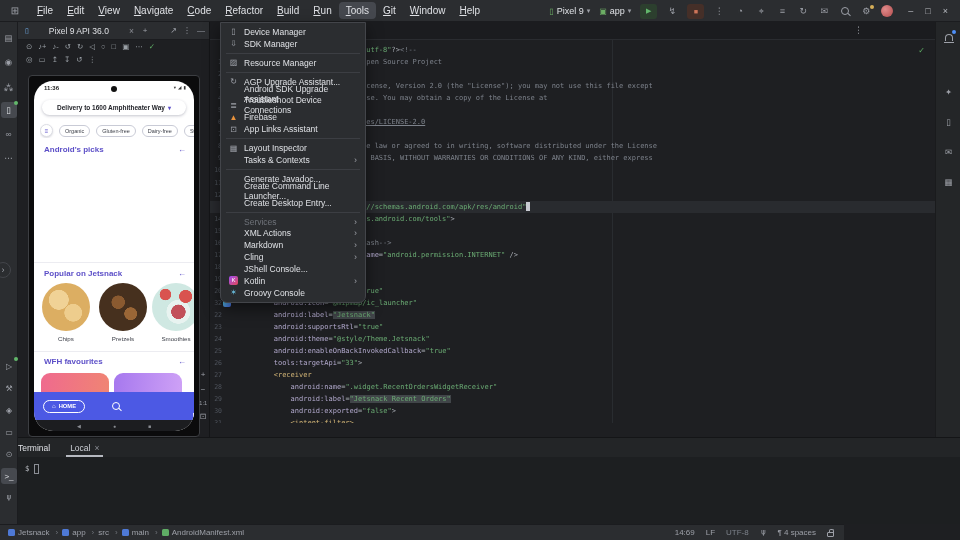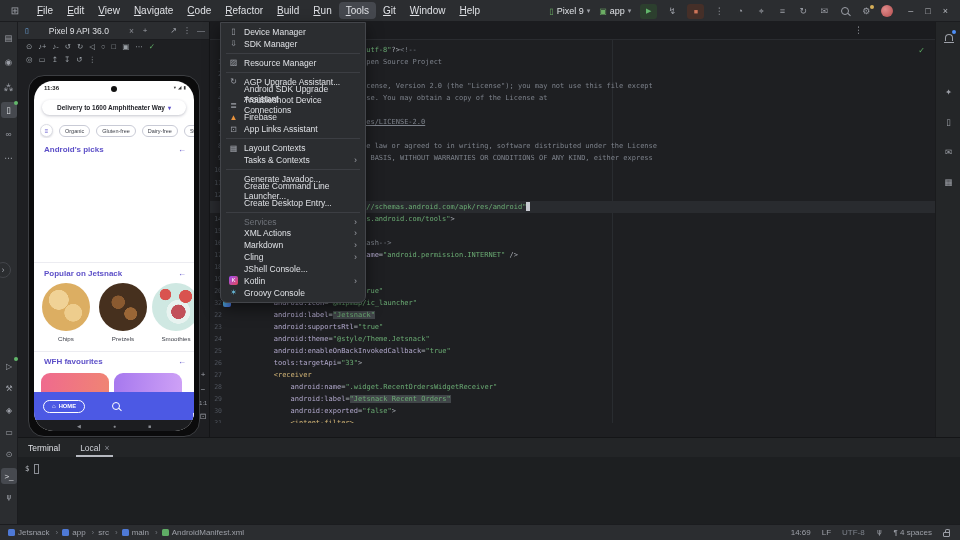--- a/index.html
+++ b/index.html
@@ -42,21 +42,21 @@
   .dev-tab-ic{color:#72b0ee;font-size:7px}
   .dim{color:#8b8e95}
   .dev-tabs .spacer{flex:1}
   .hd-ic{color:#9da0a8;font-size:8px}
   .dtbar{display:flex;align-items:center;gap:6px;padding-left:8px;height:13px;font-size:7.5px;color:#9aa0a6}
   .dtbar .green{color:#5fad65}
   #zoomctl{position:absolute;right:2px;top:348px;display:flex;flex-direction:column;gap:6px;align-items:center;color:#9da0a8}
   .zc{font-size:8px}
   .zc.small{font-size:5.5px}
   
-  #phone{position:absolute;left:10px;top:53px;width:172px;height:362px;background:#0b0b0c;border:1px solid #3c3e42;border-radius:16px;padding:5px}
+  #phone{position:absolute;left:10px;top:53px;width:172px;height:362px;background:#0b0b0c;border:1px solid #3c3e42;border-radius:4px;padding:5px}
   #screen{width:160px;height:350px;background:#fff;border-radius:19px;overflow:hidden;position:relative;color:#1c1c1e}
   .ph-time{position:absolute;left:10px;top:4px;font-size:6px;font-weight:bold;color:#222}
   .ph-hole{position:absolute;left:50%;top:5px;margin-left:-3px;width:6px;height:6px;border-radius:50%;background:#111}
   .ph-sticons{position:absolute;right:8px;top:4px;display:flex;gap:2px;font-size:4.5px;color:#333}
   .ph-deliver{position:absolute;top:19px;left:8px;right:8px;height:15px;background:#fff;border-radius:8px;box-shadow:0 1px 3px rgba(60,64,90,.3);display:flex;align-items:center;justify-content:center;gap:3px;font-size:6.5px;font-weight:bold;color:#23242a}
   .ph-deliver .chev2{color:#5d50c8;font-size:6px}
   .ph-filters{position:absolute;top:42px;left:6px;right:0;height:15px;display:flex;gap:6px;align-items:center;overflow:hidden}
   .f-ic{min-width:13px;height:13px;border:1px solid #dcdde4;border-radius:50%;display:flex;align-items:center;justify-content:center;font-size:6px;color:#5d50c8;background:#fff;box-shadow:0 1px 2px rgba(60,64,90,.2)}
   .chip{border:1px solid #c9cbd6;border-radius:8px;padding:2px 5px;font-size:5.5px;color:#3a3d46;white-space:nowrap;background:#fff}
   .sec{position:absolute;left:10px;right:8px;display:flex;justify-content:space-between;align-items:center;color:#5d50c8;font-weight:bold;font-size:8px}
@@ -119,27 +119,27 @@
   .rs-item .st-ic{margin:0}
   #stripe-right .rs-item:nth-child(1){margin-top:6px}
   #stripe-right .rs-item:nth-child(2){margin-top:40px}
   #stripe-right .rs-item:nth-child(n+3){margin-top:14px}
   .i-bell{width:8px;height:7px;border:1px solid #9da0a8;border-bottom:none;border-radius:4px 4px 0 0;position:relative;margin-top:2px}
   .i-bell::after{content:"";position:absolute;bottom:-2px;left:-2px;width:10px;height:1px;background:#9da0a8}
   .bdot{position:absolute;top:2px;right:5px;width:4px;height:4px;border-radius:50%;background:#4f8ff7}
   
   #terminal{position:absolute;left:18px;top:437px;width:942px;height:87px;background:#1d1f21;border-top:1px solid #141517}
   .term-head{height:19px;display:flex;align-items:center;background:#232527;font-size:8.5px}
-  .term-title{margin-left:10px;color:#dfe1e5}
+  .term-title{color:#dfe1e5}
   .term-tab{margin-left:20px;display:flex;gap:4px;align-items:center;height:100%;position:relative;color:#cfd2d8}
   .term-tab::after{content:"";position:absolute;left:-4px;right:-4px;bottom:0;height:2px;background:#b6b9c0}
   .term-body{padding:7px 0 0 7px;font-family:"DejaVu Sans Mono",monospace;font-size:7.5px;color:#b7bac0}
   .curbox{display:inline-block;width:5px;height:10px;border:1px solid #8b8e95;margin-left:4px;vertical-align:middle}
   
-  #statusbar{position:absolute;left:0;top:524px;width:960px;height:16px;background:#2b2d30;border-top:1px solid #1b1c1f;display:flex;align-items:center;font-size:8px;color:#9da0a8}
+  #statusbar{position:absolute;left:0;top:524px;width:844px;height:16px;background:#2b2d30;border-top:1px solid #1b1c1f;display:flex;align-items:center;font-size:8px;color:#9da0a8}
   .bcs{display:flex;align-items:center;gap:4px;padding-left:8px}
   .bc{display:flex;align-items:center;gap:3px}
   .bc-ic{display:none}
   .bc-ic.blue{display:inline-block;width:7px;height:7px;border-radius:1.5px;background:#4e79d6}
   .bc-ic.mani{display:inline-block;width:7px;height:7px;border-radius:1.5px;background:#5fad65}
   .bc-sep{color:#6f737a;padding-left:3px}
   .sb-right{margin-left:auto;display:flex;gap:11px;align-items:center;padding-right:10px}
   .sb-dim{color:#7d828b}
   .i-lock{width:7px;height:5px;border:1px solid #9da0a8;border-radius:1px;position:relative;margin-top:3px}
   .i-lock::before{content:"";position:absolute;top:-4px;left:1px;width:3px;height:3px;border:1px solid #9da0a8;border-bottom:none;border-radius:2px 2px 0 0}
@@ -845,21 +845,21 @@
     </div>
 
     <div class="tm-row sep">
       
       
       
     </div>
 
     <div class="tm-row">
       <span class="tm-ic">▦</span>
-      <span class="tm-label">Layout Contexts</span>
+      <span class="tm-label">Layout Inspector</span>
       <span class="tm-arrow"></span>
     </div>
 
     <div class="tm-row">
       <span class="tm-ic"></span>
       <span class="tm-label">Tasks &amp; Contexts</span>
       <span class="tm-arrow">›</span>
     </div>
 
     <div class="tm-row sep">

